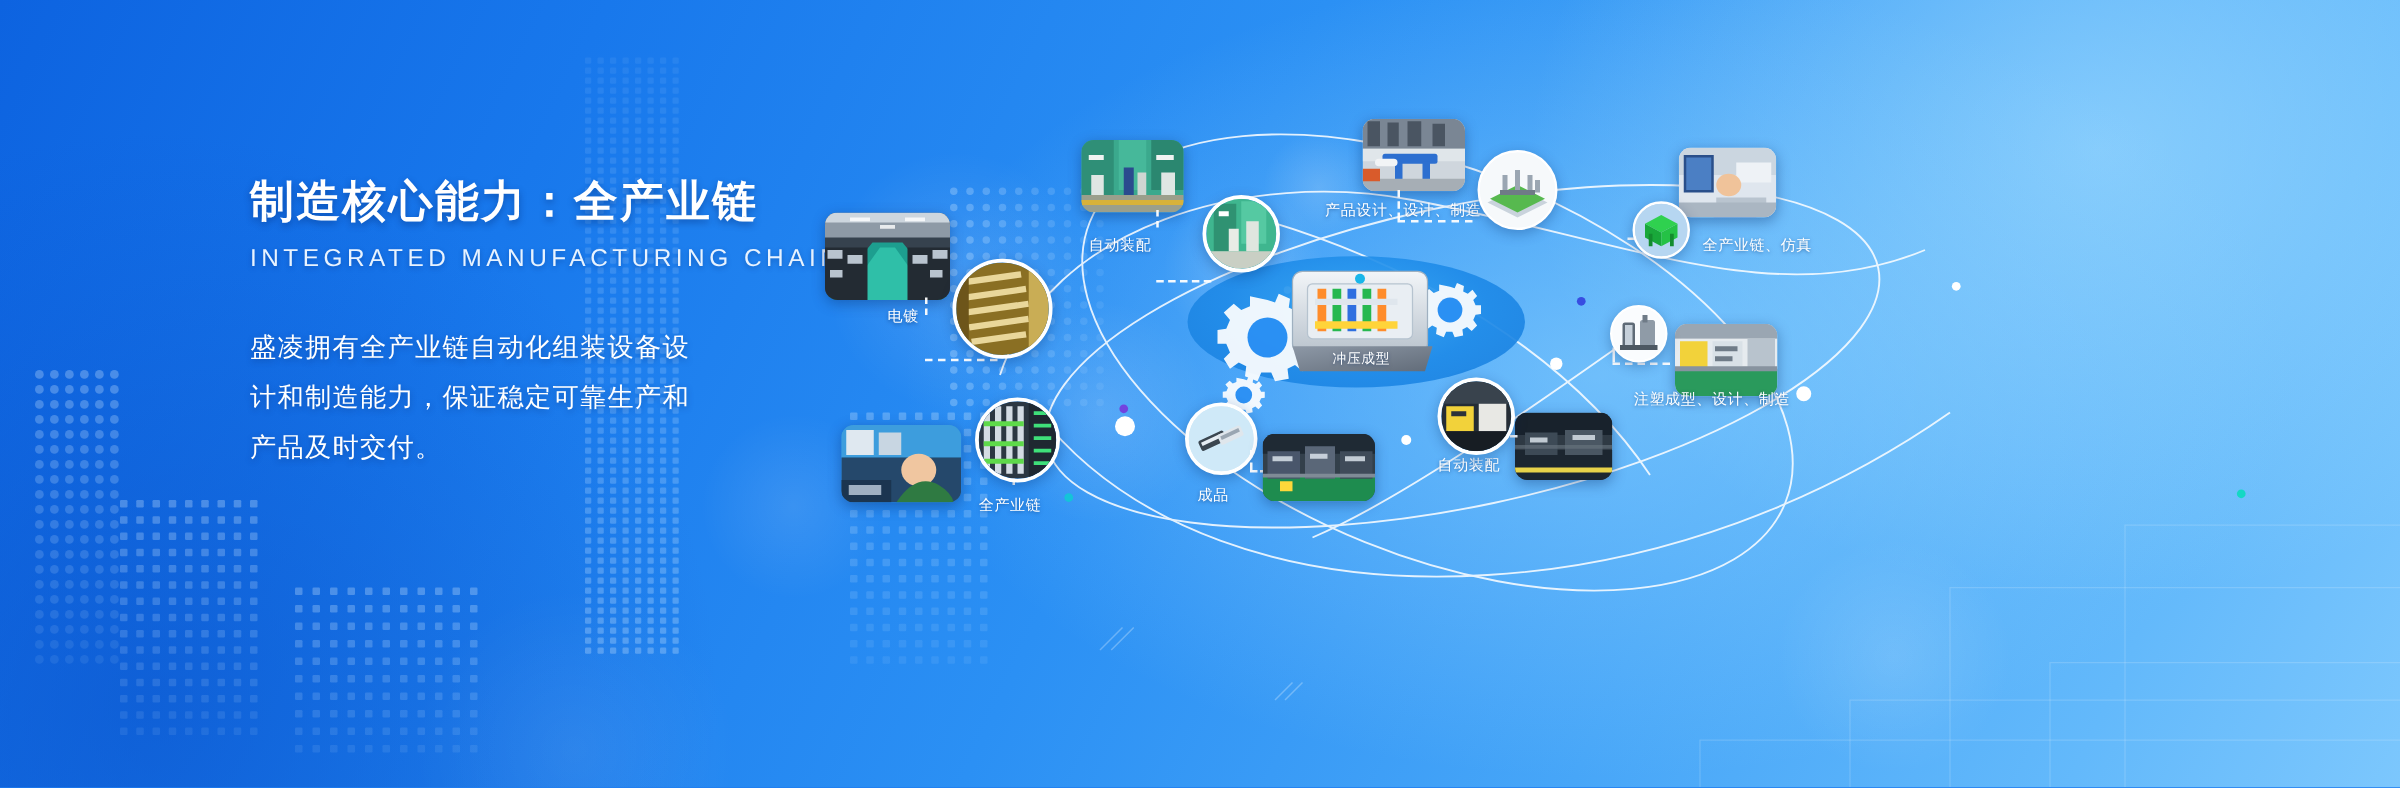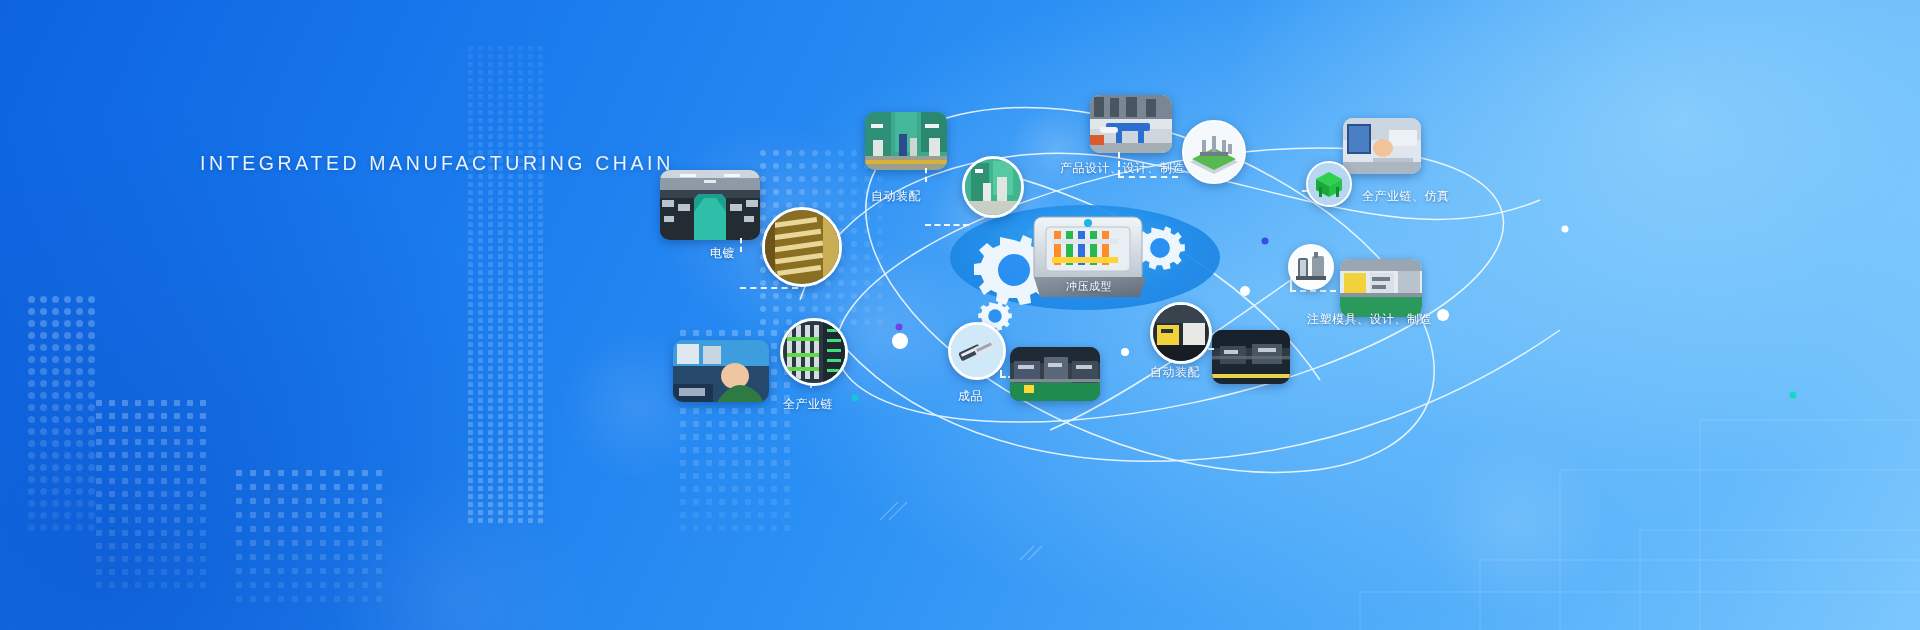--- a/index.html
+++ b/index.html
@@ -1236,21 +1236,23 @@
       <circle cx="1004" cy="186" r="3.5" fill="#14d8c4"></circle>
       <circle cx="1156" cy="132" r="3.5" fill="#24d06a"></circle>
       <circle cx="1265" cy="241" r="3.5" fill="#2a2ad8" opacity=".75"></circle>
       <circle cx="899" cy="327" r="3.5" fill="#7a2ad8" opacity=".8"></circle>
       <circle cx="1793" cy="395" r="3.5" fill="#14d8c4"></circle>
       <circle cx="855" cy="398" r="3.5" fill="#14c4d8"></circle>
     </g>
   </svg>
 
   <div class="copy">
+    <div class="h1">制造核心能力：全产业链</div>
     <div class="h2">INTEGRATED MANUFACTURING CHAIN</div>
+    <div class="para">盛凌拥有全产业链自动化组装设备设计和制造能力，保证稳定可靠生产和产品及时交付。</div>
   </div>
 
   <div class="ellipse-base" style="left:950px;top:205px;width:270px;height:105px;"></div>
 
   <svg class="wire" viewBox="0 0 1920 630">
     <g fill="#ffffff" opacity=".92">
       <g transform="translate(1014,270)">
         <path d="M0,-30 L6,-28 L9,-35 L18,-31 L17,-24 L23,-21 L29,-26 L35,-18 L30,-13 L33,-6 L40,-6 L40,5 L33,6 L30,13 L35,20 L28,27 L22,22 L16,25 L17,33 L6,35 L3,28 L-5,28 L-8,35 L-18,31 L-17,23 L-23,20 L-30,25 L-35,17 L-30,12 L-33,5 L-40,5 L-40,-6 L-33,-7 L-30,-14 L-35,-20 L-27,-27 L-21,-22 L-14,-25 L-14,-33 Z"></path>
         <circle cx="0" cy="0" r="16" fill="#2b90f4"></circle>
       </g>
@@ -1455,21 +1457,21 @@
       <g fill="#6f7b87">
           <rect x="32" y="18" width="18" height="4"></rect>
           <rect x="32" y="26" width="14" height="4"></rect>
         </g>
       <rect x="0" y="34" width="82" height="4" fill="#87939f"></rect>
     </svg>
   </div>
   <div class="dashv" style="left:1608px;top:0px;height:0px;"></div>
   <div class="dash" style="left:1290px;top:290px;width:46px;"></div>
   <div class="dashv" style="left:1290px;top:278px;height:12px;"></div>
-  <div class="lab" style="left:1307px;top:311px;">注塑模具、设计、制造</div>
+  <div class="lab" style="left:1307px;top:311px;">注塑成型、设计、制造</div>
 
   <div class="circ" style="left:1288px;top:244px;width:42px;height:42px;background:#f7fafc;border:2px solid #fff;">
     <svg width="42" height="42" viewBox="0 0 42 42">
       <rect width="42" height="42" fill="#fafcfe"></rect>
       <rect x="8" y="12" width="10" height="20" rx="2" fill="#5f6b77"></rect>
       <rect x="22" y="10" width="12" height="22" rx="2" fill="#8f9ba7"></rect>
       <rect x="10" y="14" width="6" height="16" fill="#c6d0da"></rect>
       <rect x="6" y="30" width="30" height="4" fill="#4d5862"></rect>
       <rect x="24" y="6" width="4" height="6" fill="#6f7b87"></rect>
     </svg>

